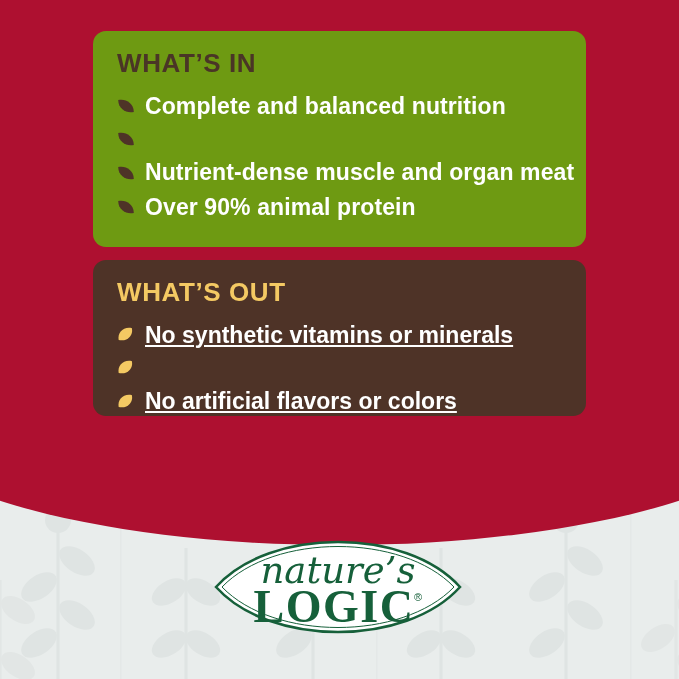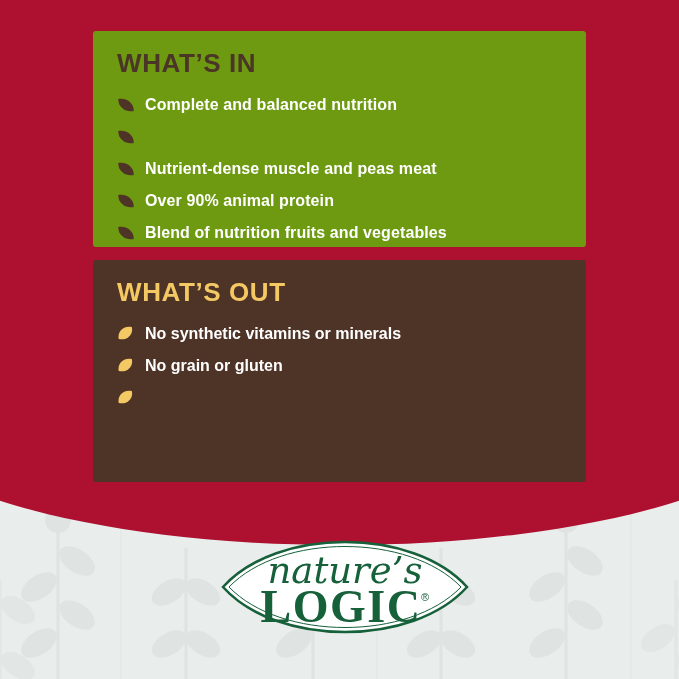--- a/index.html
+++ b/index.html
@@ -44,34 +44,34 @@
     height: 1045px;
     background: #ae1030;
     border-radius: 0 0 50% 50% / 0 0 13% 13%;
   }
 
   
   .panel {
     position: absolute;
     left: 93px;
     width: 493px;
-    border-radius: 3px;
+    border-radius: 13px;
     box-sizing: border-box;
   }
 
   .panel-in {
     top: 31px;
     height: 216px;
     background: #6e9a12;
     padding: 18px 22px 10px 22px;
   }
 
   .panel-out {
     top: 260px;
-    height: 222px;
+    height: 156px;
     background: #4e3327;
     padding: 18px 22px 10px 22px;
   }
 
   .panel-title {
     font-size: 26px;
     font-weight: bold;
     letter-spacing: 0.6px;
     margin: 0 0 14px 2px;
     line-height: 1.1;
@@ -95,33 +95,33 @@
   .bullet-icon {
     flex: 0 0 auto;
     width: 22px;
     height: 22px;
     margin-right: 8px;
     display: block;
   }
 
   .bullet-text {
     color: #ffffff;
-    font-size: 16px;
+    font-size: 23px;
     font-weight: bold;
     line-height: 1.25;
     letter-spacing: 0.1px;
     white-space: nowrap;
   }
 
-  .panel-out .bullet-text { letter-spacing: 0px; }
+  .panel-out .bullet-text { letter-spacing: 0px; text-decoration: underline; }
 
   
   .logo-wrap {
     position: absolute;
-    left: 219px;
+    left: 212px;
     top: 521px;
     width: 252px;
     height: 132px;
   }
   .logo-svg { display: block; width: 100%; height: 100%; }
 
   .logo-script {
     font-family: "DejaVu Serif", serif;
     font-style: italic;
     font-size: 37px;
@@ -200,56 +200,50 @@
       </li>
       <li class="bullet-item">
         <svg class="bullet-icon" viewBox="0 0 24 24">
           <path d="M3.5 5.5 C11 3.5 20.5 8.5 20.5 18.5 C13 20.5 3.5 15.5 3.5 5.5 Z" fill="#4e3327"></path>
         </svg>
       </li>
       <li class="bullet-item">
         <svg class="bullet-icon" viewBox="0 0 24 24">
           <path d="M3.5 5.5 C11 3.5 20.5 8.5 20.5 18.5 C13 20.5 3.5 15.5 3.5 5.5 Z" fill="#4e3327"></path>
         </svg>
-        <span class="bullet-text">Nutrient-dense muscle and peas meat</span>
+        <span class="bullet-text">Nutrient-dense muscle and organ meat</span>
       </li>
       <li class="bullet-item">
         <svg class="bullet-icon" viewBox="0 0 24 24">
           <path d="M3.5 5.5 C11 3.5 20.5 8.5 20.5 18.5 C13 20.5 3.5 15.5 3.5 5.5 Z" fill="#4e3327"></path>
         </svg>
         <span class="bullet-text">Over 90% animal protein</span>
-      </li>
-      <li class="bullet-item">
-        <svg class="bullet-icon" viewBox="0 0 24 24">
-          <path d="M3.5 5.5 C11 3.5 20.5 8.5 20.5 18.5 C13 20.5 3.5 15.5 3.5 5.5 Z" fill="#4e3327"></path>
-        </svg>
-        <span class="bullet-text">Blend of nutrition fruits and vegetables</span>
       </li>
     </ul>
   </div>
 
   <div class="panel panel-out">
     <div class="panel-title">WHAT’S OUT</div>
     <ul class="bullet-list">
       <li class="bullet-item">
         <svg class="bullet-icon" viewBox="0 0 24 24">
           <path d="M4 17.5 C2.5 9.5 9 2.5 18.5 4.5 C20 12.5 13.5 19.5 4 17.5 Z" fill="#f4c963"></path>
         </svg>
         <span class="bullet-text">No synthetic vitamins or minerals</span>
       </li>
       <li class="bullet-item">
         <svg class="bullet-icon" viewBox="0 0 24 24">
           <path d="M4 17.5 C2.5 9.5 9 2.5 18.5 4.5 C20 12.5 13.5 19.5 4 17.5 Z" fill="#f4c963"></path>
         </svg>
-        <span class="bullet-text">No grain or gluten</span>
       </li>
       <li class="bullet-item">
         <svg class="bullet-icon" viewBox="0 0 24 24">
           <path d="M4 17.5 C2.5 9.5 9 2.5 18.5 4.5 C20 12.5 13.5 19.5 4 17.5 Z" fill="#f4c963"></path>
         </svg>
+        <span class="bullet-text">No artificial flavors or colors</span>
       </li>
     </ul>
   </div>
 
   <div class="logo-wrap">
     <svg class="logo-svg" viewBox="0 0 252 132">
       <path d="M4 66 C58 6 194 6 248 66 C194 126 58 126 4 66 Z" fill="#ffffff" stroke="#16603a" stroke-width="2.6"></path>
       <path d="M10 66 C62 12 190 12 242 66 C190 120 62 120 10 66 Z" fill="none" stroke="#16603a" stroke-width="1"></path>
       <text class="logo-script" x="126" y="62" text-anchor="middle">nature’s</text>
       <text class="logo-wordmark" x="122" y="101" text-anchor="middle">LOGIC</text>

